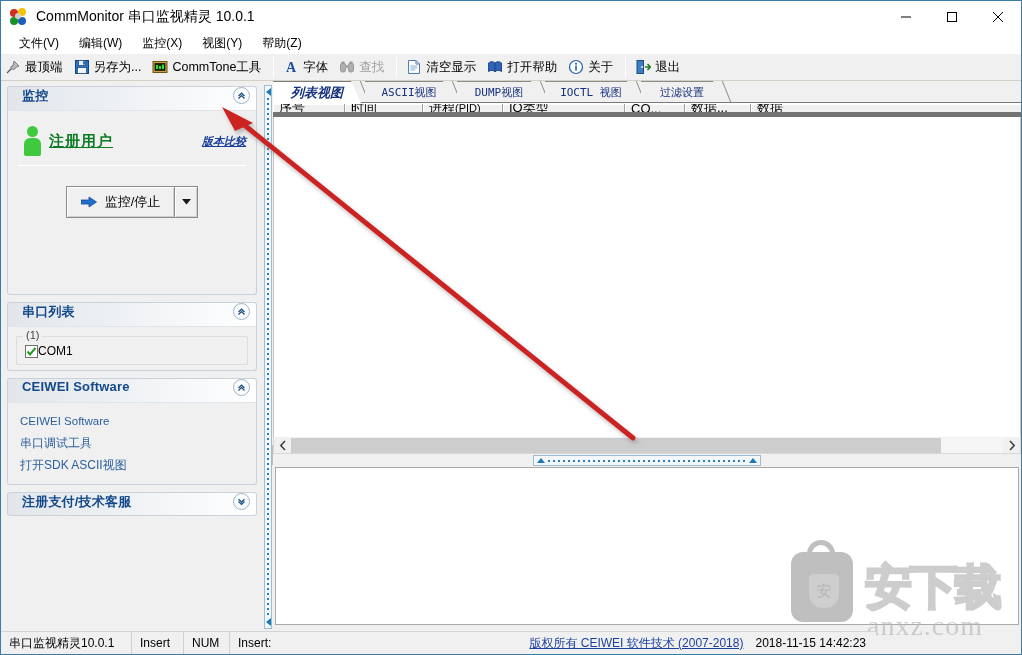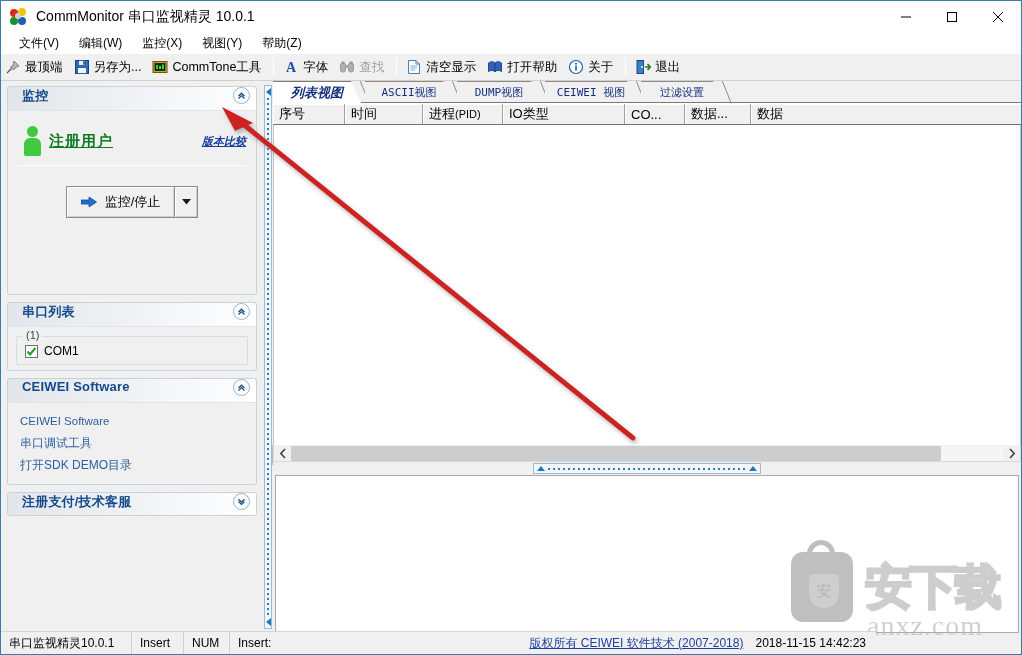--- a/index.html
+++ b/index.html
@@ -138,21 +138,21 @@
   
   #ports-body { padding: 3px 8px 10px 8px; height: 45px; }
   .group-box {
     border: 1px solid #d8dde1; border-radius: 2px; padding: 7px 8px 6px 8px;
     position: relative; margin-top: 6px;
   }
   .group-cap {
     position: absolute; top: -8px; left: 6px; background: #f0f0f0;
     font-size: 11px; color: #444; padding: 0 3px;
   }
-  .chk-row { display: flex; align-items: center; gap: 6px; }
+  .chk-row { display: flex; align-items: center; }
   .chkbox {
     width: 13px; height: 13px; background: #fff; border: 1px solid #707070;
     display: flex; align-items: center; justify-content: center;
   }
   .chk-label { font-size: 12px; color: #000; }
 
   
   #ceiwei-body { padding: 7px 0 8px 0; }
   .lnk {
     display: block; padding: 2px 12px; color: #2b5f9e; font-size: 12px;
@@ -207,22 +207,22 @@
   }
   .tab.active .lbl { font-weight: bold; color: #15307e; font-size: 13px; font-style: italic; }
   .tab-slant {
     position: absolute; top: 0; height: 21px; width: 12px;
     border-right: 1px solid #8a8a8a;
     transform: skewX(22deg);
   }
 
   
   #colhdr {
-    display: flex; height: 22px; background: #f0f0f0;
-    border-bottom: 1px solid #737373; border-top: 1px solid #ffffff;
+    display: flex; height: 14px; background: #f0f0f0;
+    border-bottom: 5px solid #737373; border-top: 1px solid #ffffff;
   }
   .col {
     display: flex; align-items: center; padding-left: 6px;
     font-size: 13px; color: #000;
     background: #f0f0f0;
     border-right: 1px solid #a0a0a0;
     box-shadow: inset 1px 1px 0 #ffffff;
     overflow: hidden; white-space: nowrap;
   }
   .col.last { border-right: none; flex: 1 1 auto; }
@@ -545,21 +545,21 @@
         <span class="chev">
           <svg width="11" height="11" viewBox="0 0 11 11">
             <path d="M2.5 6 L5.5 3.2 L8.5 6" fill="none" stroke="#1c4f86" stroke-width="1.3"></path>
             <path d="M2.5 8.4 L5.5 5.6 L8.5 8.4" fill="none" stroke="#1c4f86" stroke-width="1.3"></path>
           </svg>
         </span>
       </div>
       <div class="panel-body" id="ceiwei-body">
         <a class="lnk small" href="#">CEIWEI Software</a>
         <a class="lnk" href="#">串口调试工具</a>
-        <a class="lnk" href="#">打开SDK DEMO目录</a>
+        <a class="lnk" href="#">打开SDK ASCII视图</a>
       </div>
     </div>
 
     <div class="panel">
       <div class="panel-head" style="border-bottom:1px solid #c9d2da;border-radius:3px;">
         <span class="panel-title">注册支付/技术客服</span>
         <span class="chev">
           <svg width="11" height="11" viewBox="0 0 11 11">
             <path d="M2.5 3.2 L5.5 6 L8.5 3.2" fill="none" stroke="#1c4f86" stroke-width="1.3"></path>
             <path d="M2.5 5.6 L5.5 8.4 L8.5 5.6" fill="none" stroke="#1c4f86" stroke-width="1.3"></path>
@@ -591,21 +591,21 @@
       <div class="tab-slant" style="left:80px;"></div>
       <div class="tab inactive" style="left:92px;width:88px;">
         <span class="lbl">ASCII视图</span>
       </div>
       <div class="tab-slant" style="left:172px;"></div>
       <div class="tab inactive" style="left:184px;width:84px;">
         <span class="lbl">DUMP视图</span>
       </div>
       <div class="tab-slant" style="left:260px;"></div>
       <div class="tab inactive" style="left:272px;width:92px;">
-        <span class="lbl">CEIWEI 视图</span>
+        <span class="lbl">IOCTL 视图</span>
       </div>
       <div class="tab-slant" style="left:356px;"></div>
       <div class="tab inactive" style="left:368px;width:82px;">
         <span class="lbl">过滤设置</span>
       </div>
       <div class="tab-slant" style="left:442px;"></div>
     </div>
 
     <div id="colhdr">
       <div class="col" style="width:72px;">

